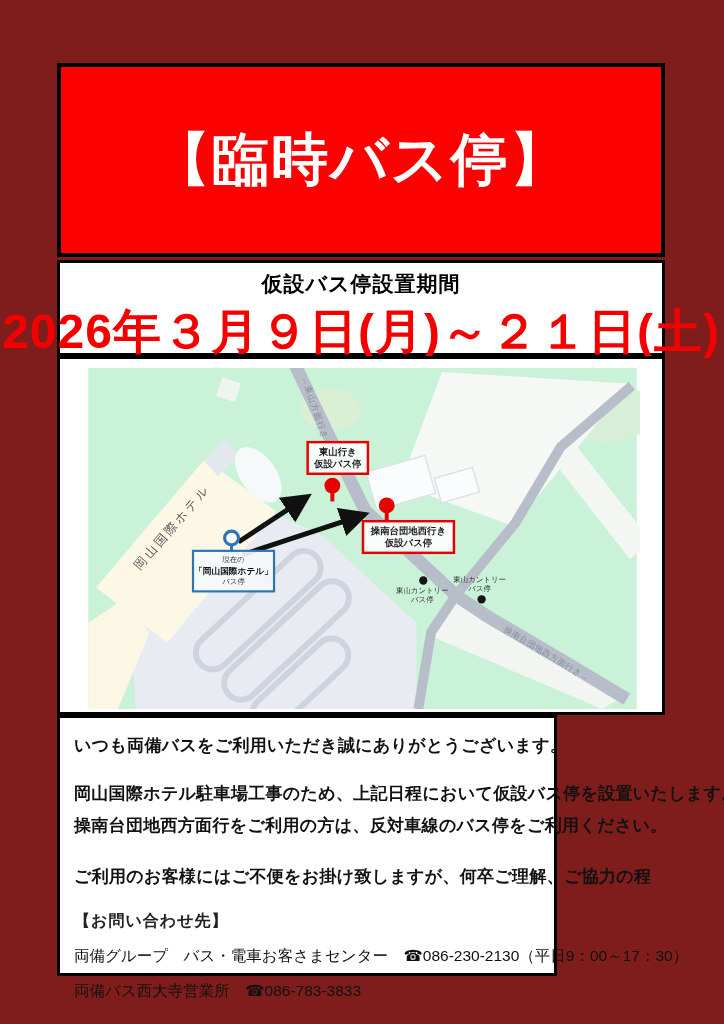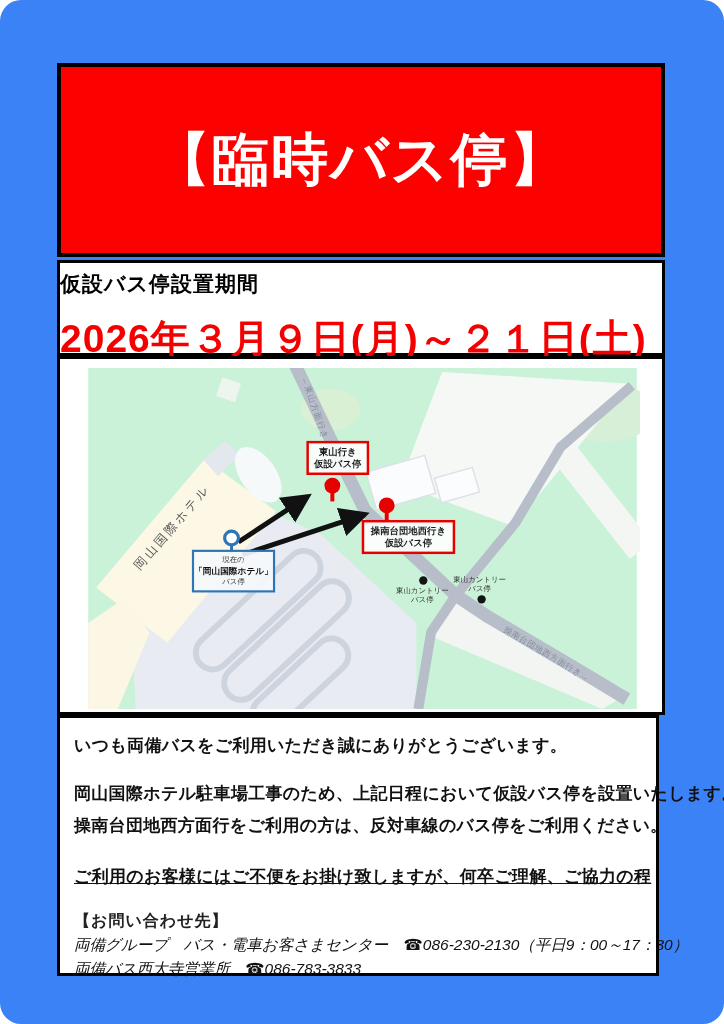--- a/index.html
+++ b/index.html
@@ -1,61 +1,61 @@
 <!DOCTYPE html>
 <html><head>
 <meta charset="utf-8">
 <style>
   html,body{margin:0;padding:0;}
   body{
     width:724px;height:1024px;position:relative;background:#ffffff;
     font-family:"Liberation Sans","DejaVu Sans",sans-serif;
     -webkit-font-smoothing:antialiased;
   }
-  .page{position:absolute;left:0;top:0;width:724px;height:1024px;background:#3b82f6;overflow:hidden;border-radius:21px;}
+  .page{position:absolute;left:0;top:0;width:724px;height:1024px;background:#7f1d1d;overflow:hidden;}
 
   
   .header-box{
     position:absolute;left:57px;top:63px;width:608px;height:194px;
     background:#fd0100;border:4px solid #000;box-sizing:border-box;
     display:flex;flex-direction:column;align-items:center;justify-content:center;
   }
   .header-line{
     color:#fff;font-weight:900;font-size:57px;line-height:1.33;
     letter-spacing:2px;text-align:center;white-space:nowrap;
   }
 
   
   .period-box{
     position:absolute;left:57px;top:260px;width:608px;height:96px;
     background:#fff;border:3px solid #000;box-sizing:border-box;
-    display:flex;flex-direction:column;
+    display:flex;flex-direction:column;align-items:center;
   }
   .period-label{margin-top:7px;font-size:21px;font-weight:bold;color:#000;letter-spacing:1px;}
-  .period-dates{margin-top:14px;font-size:39px;font-weight:bold;color:#f50000;letter-spacing:1px;white-space:nowrap;}
+  .period-dates{margin-top:2px;font-size:48px;font-weight:bold;color:#f50000;letter-spacing:1px;white-space:nowrap;}
 
   
   .map-box{
     position:absolute;left:57px;top:356px;width:608px;height:359px;
     background:#fff;border:3px solid #000;box-sizing:border-box;
   }
   .map-canvas{position:absolute;left:25px;top:9px;width:555px;height:341px;}
 
   
   .text-box{
-    position:absolute;left:57px;top:715px;width:602px;height:261px;
+    position:absolute;left:57px;top:715px;width:500px;height:261px;
     background:#fff;border:3px solid #000;box-sizing:border-box;
     padding:8px 14px 0 14px;
   }
   .para{color:#111;font-weight:bold;font-size:17px;letter-spacing:0.3px;line-height:1.85;white-space:nowrap;}
   .p1{margin-top:4px;}
   .p2{margin-top:17px;}
-  .p3{margin-top:20px;text-decoration:underline;}
+  .p3{margin-top:20px;}
   .contact-header{margin-top:18px;font-size:16px;font-weight:700;color:#222;letter-spacing:1px;}
-  .contact-line{margin-top:3px;font-size:15.5px;font-weight:400;color:#111;white-space:nowrap;font-style:italic;}
+  .contact-line{margin-top:14px;font-size:15.5px;font-weight:400;color:#111;white-space:nowrap;}
 
   svg text{font-family:"Liberation Sans","DejaVu Sans",sans-serif;}
 </style>
 </head>
 <body>
 
 <div class="page">
 
   <div class="header-box">
     <div class="header-line">【臨時バス停】</div>

